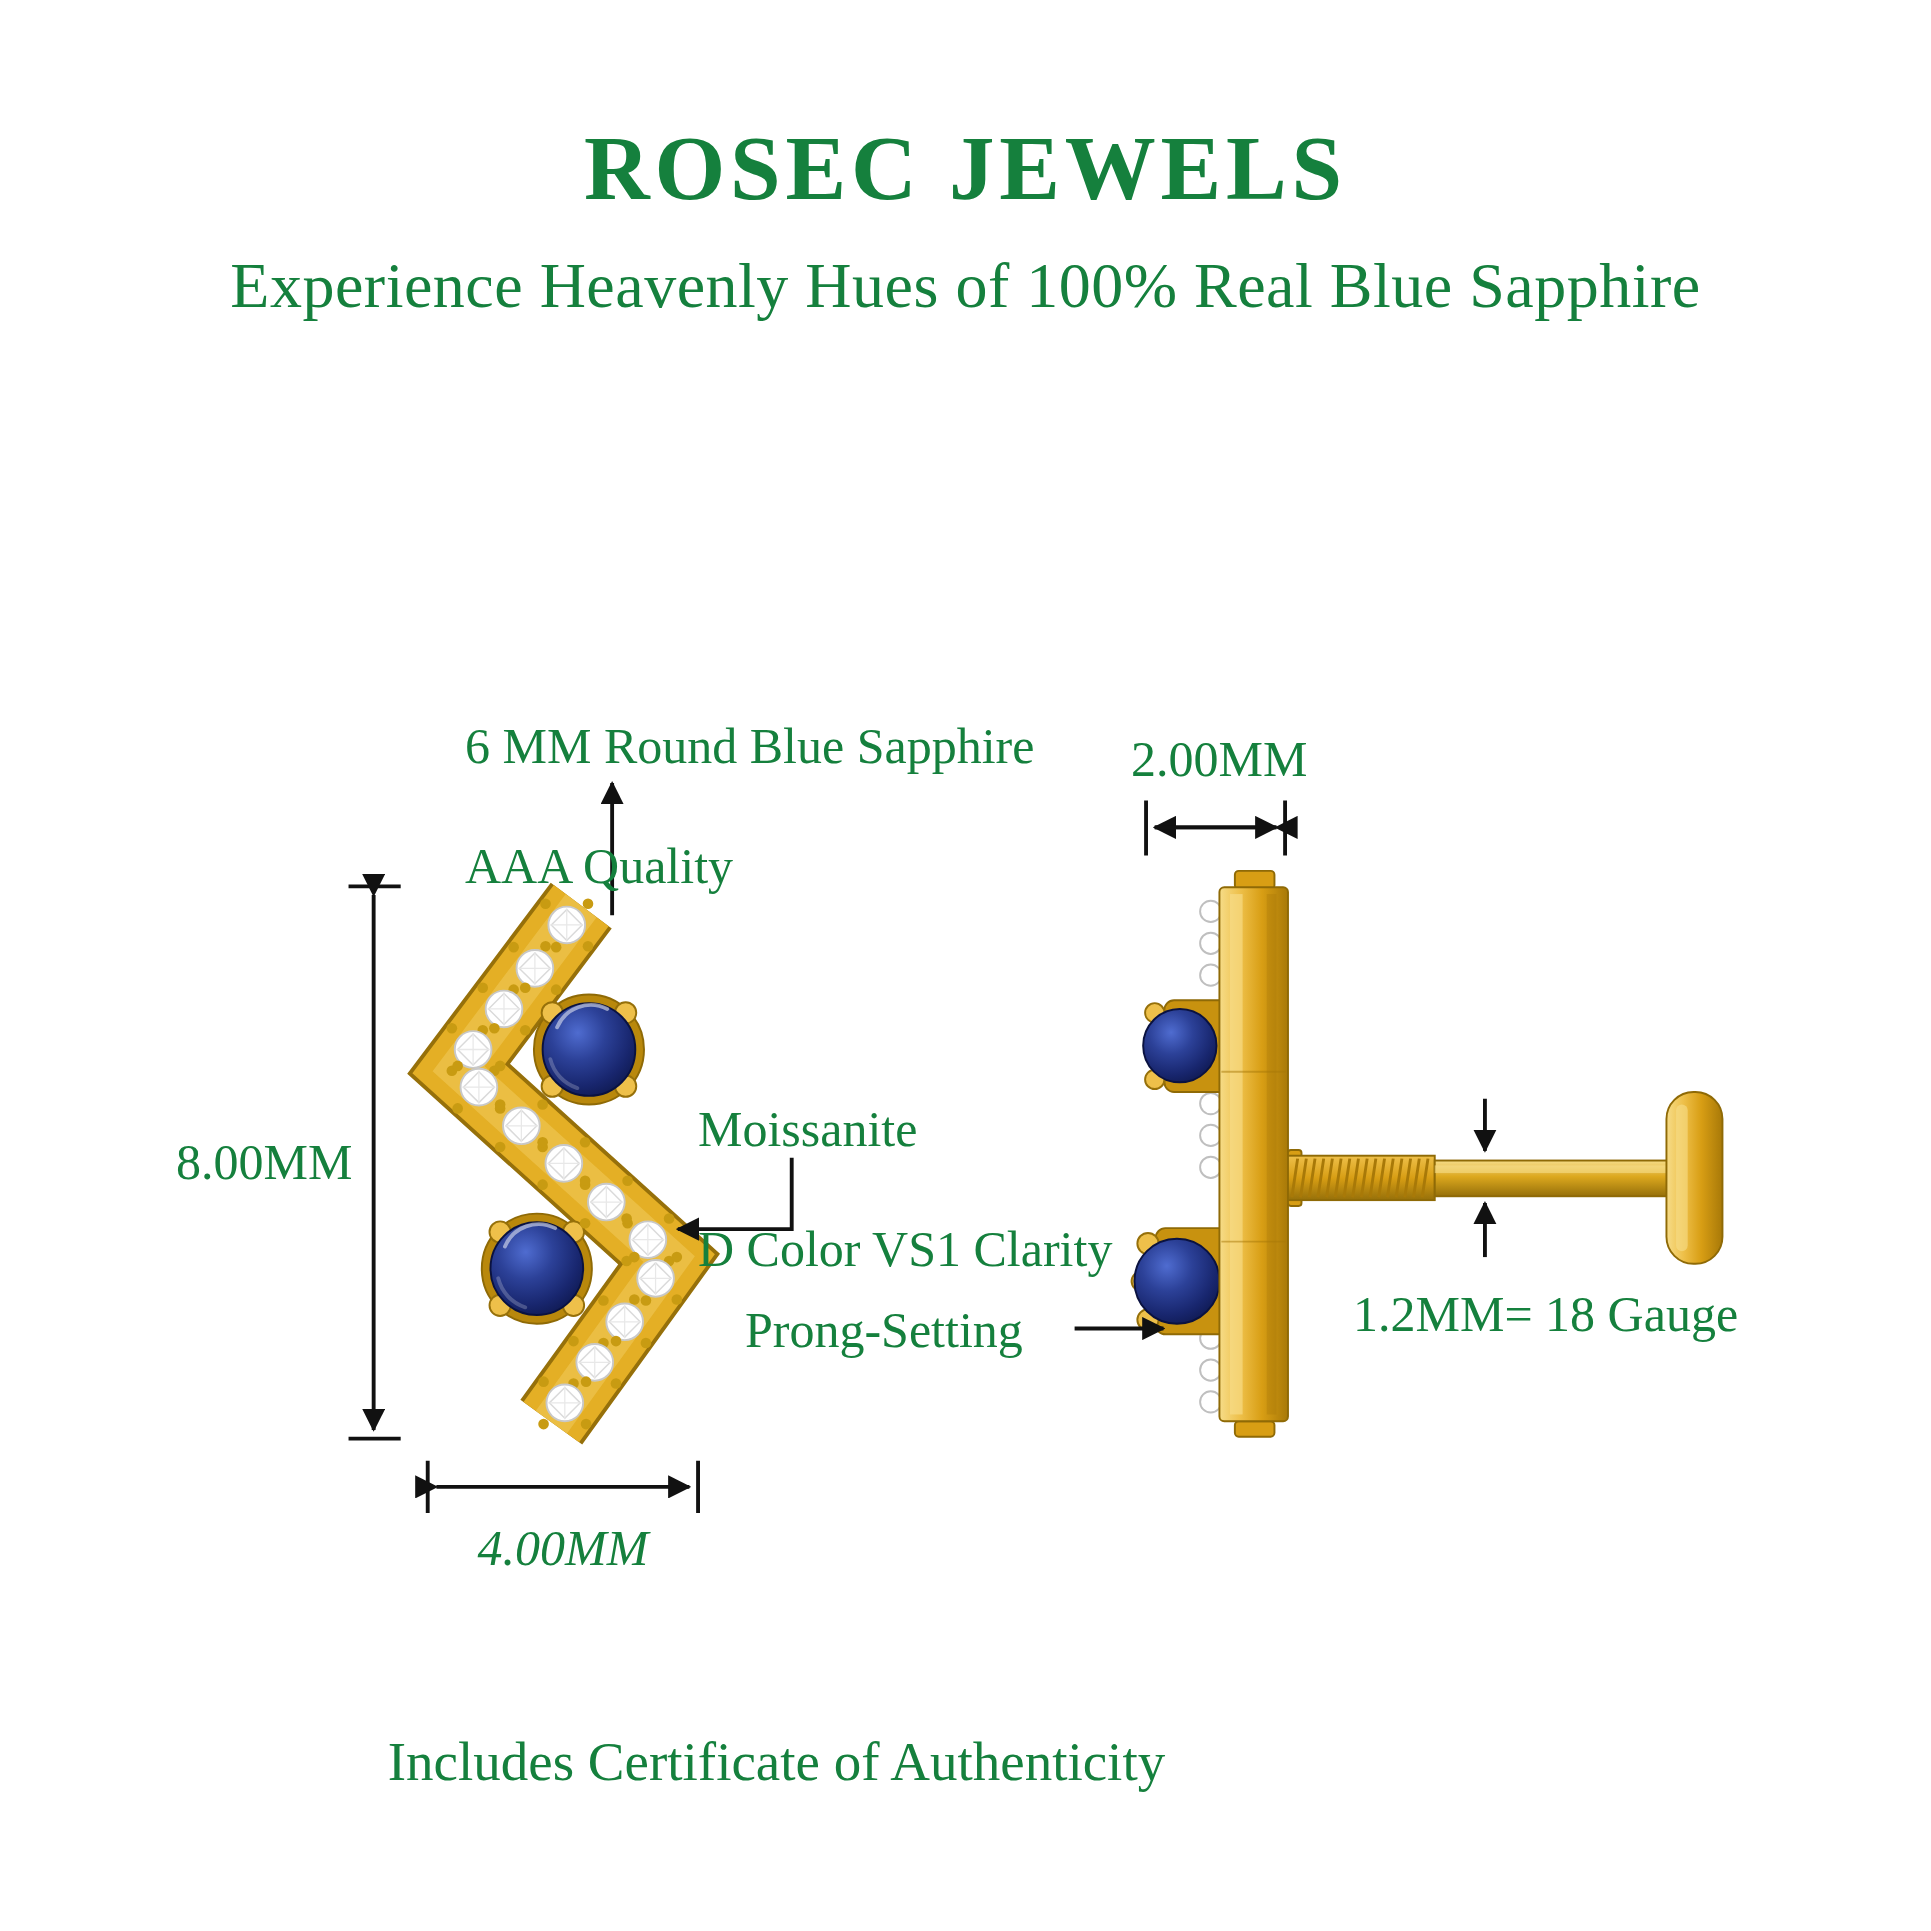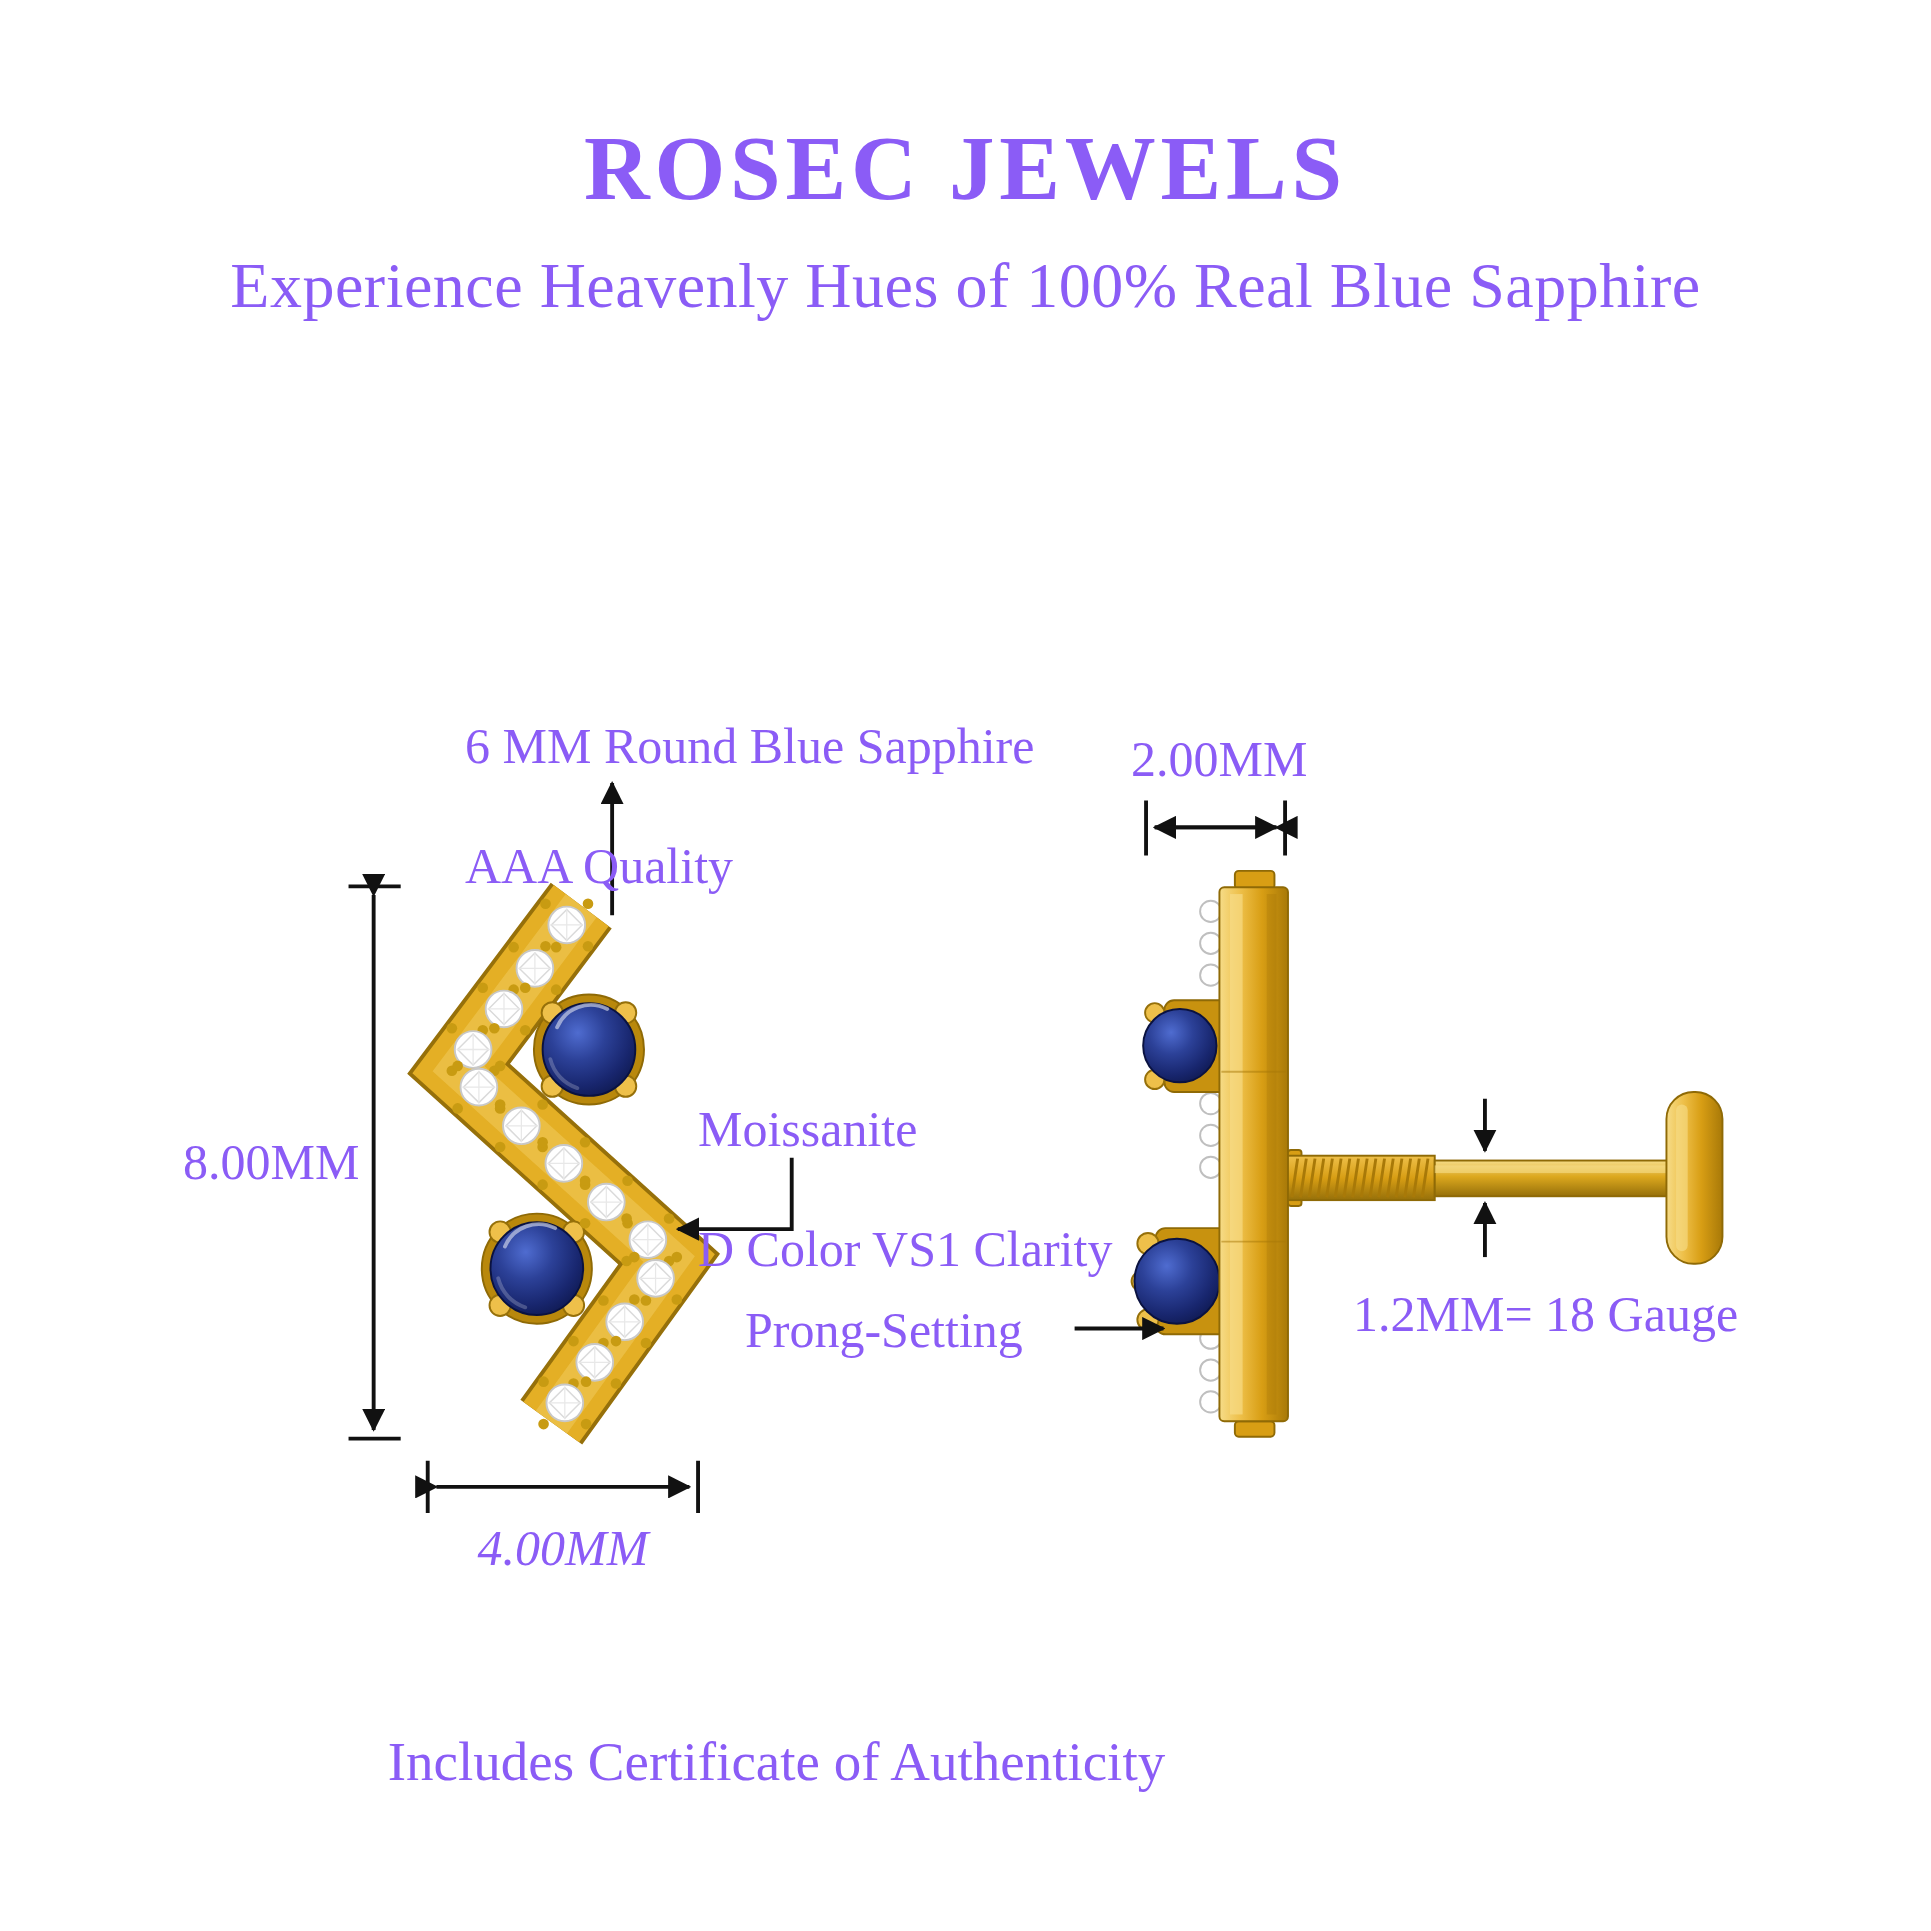--- a/index.html
+++ b/index.html
@@ -1,27 +1,27 @@
 <!DOCTYPE html>
 <html><head>
 <meta charset="utf-8">
 <style>
   html,body{margin:0;padding:0;background:#ffffff;}
   .page{
     position:relative;width:1931px;height:1931px;background:#ffffff;
-    font-family:"Liberation Serif","DejaVu Serif",serif;color:#8b5cf6;overflow:hidden;
+    font-family:"Liberation Serif","DejaVu Serif",serif;color:#15803d;overflow:hidden;
   }
   .txt{position:absolute;white-space:pre-line;}
   .brand{top:116px;left:0;width:1931px;text-align:center;font-size:91px;font-weight:700;letter-spacing:4.8px;}
   .tagline{top:249px;left:0;width:1931px;text-align:center;font-size:64px;letter-spacing:0.5px;}
   .lbl{font-size:50px;line-height:1.2;}
   .lbl-stone{left:465px;top:656px;}
   .dim-2mm{left:1131px;top:729px;}
   .lbl-moiss{left:698px;top:1039px;}
-  .dim-8mm{left:183px;top:1132px;}
+  .dim-8mm{left:176px;top:1132px;}
   .lbl-prong{left:745px;top:1300px;}
   .lbl-gauge{left:1353px;top:1284px;}
   .dim-4mm{left:425px;top:1518px;width:276px;text-align:center;font-style:italic;}
   .footer{top:1730px;left:0;width:1553px;text-align:center;font-size:55px;}
   svg.art{position:absolute;left:0;top:0;}
   .bead{fill:#C89B12;}
   .prong{fill:#EEC04A;stroke:#96700a;stroke-width:2;}
   .dim{stroke:#111111;stroke-width:4;fill:none;}
 </style>
 </head>

